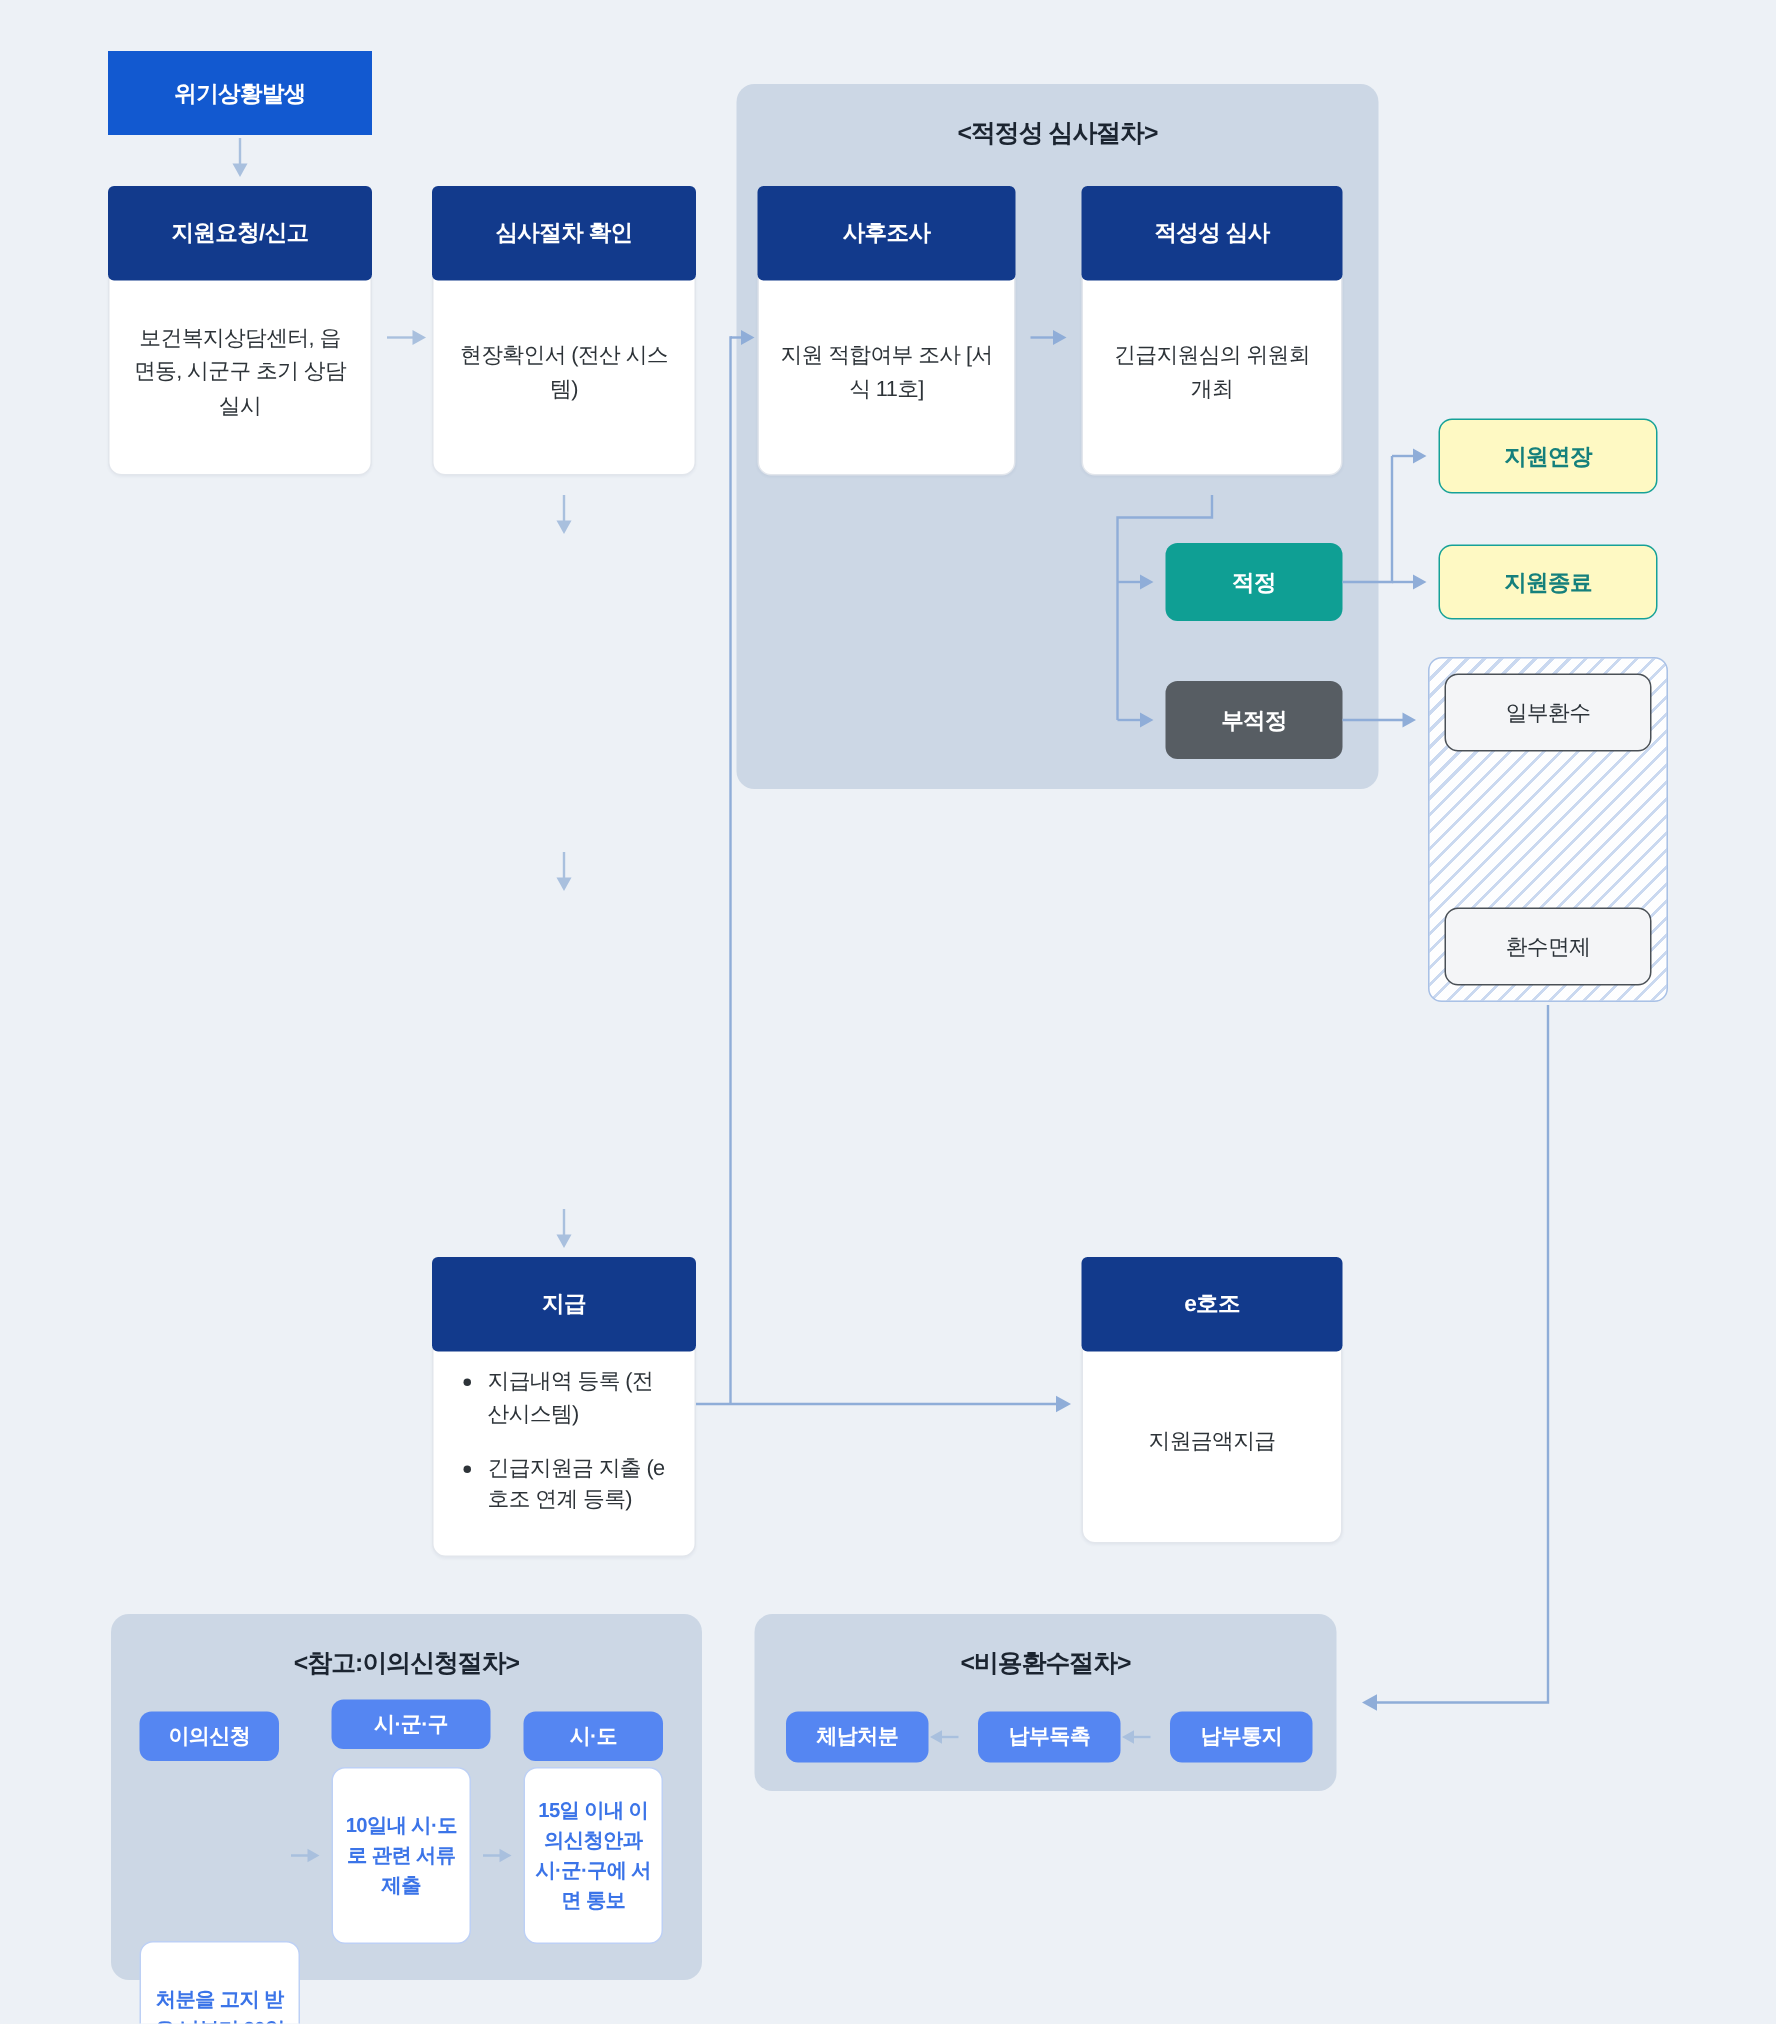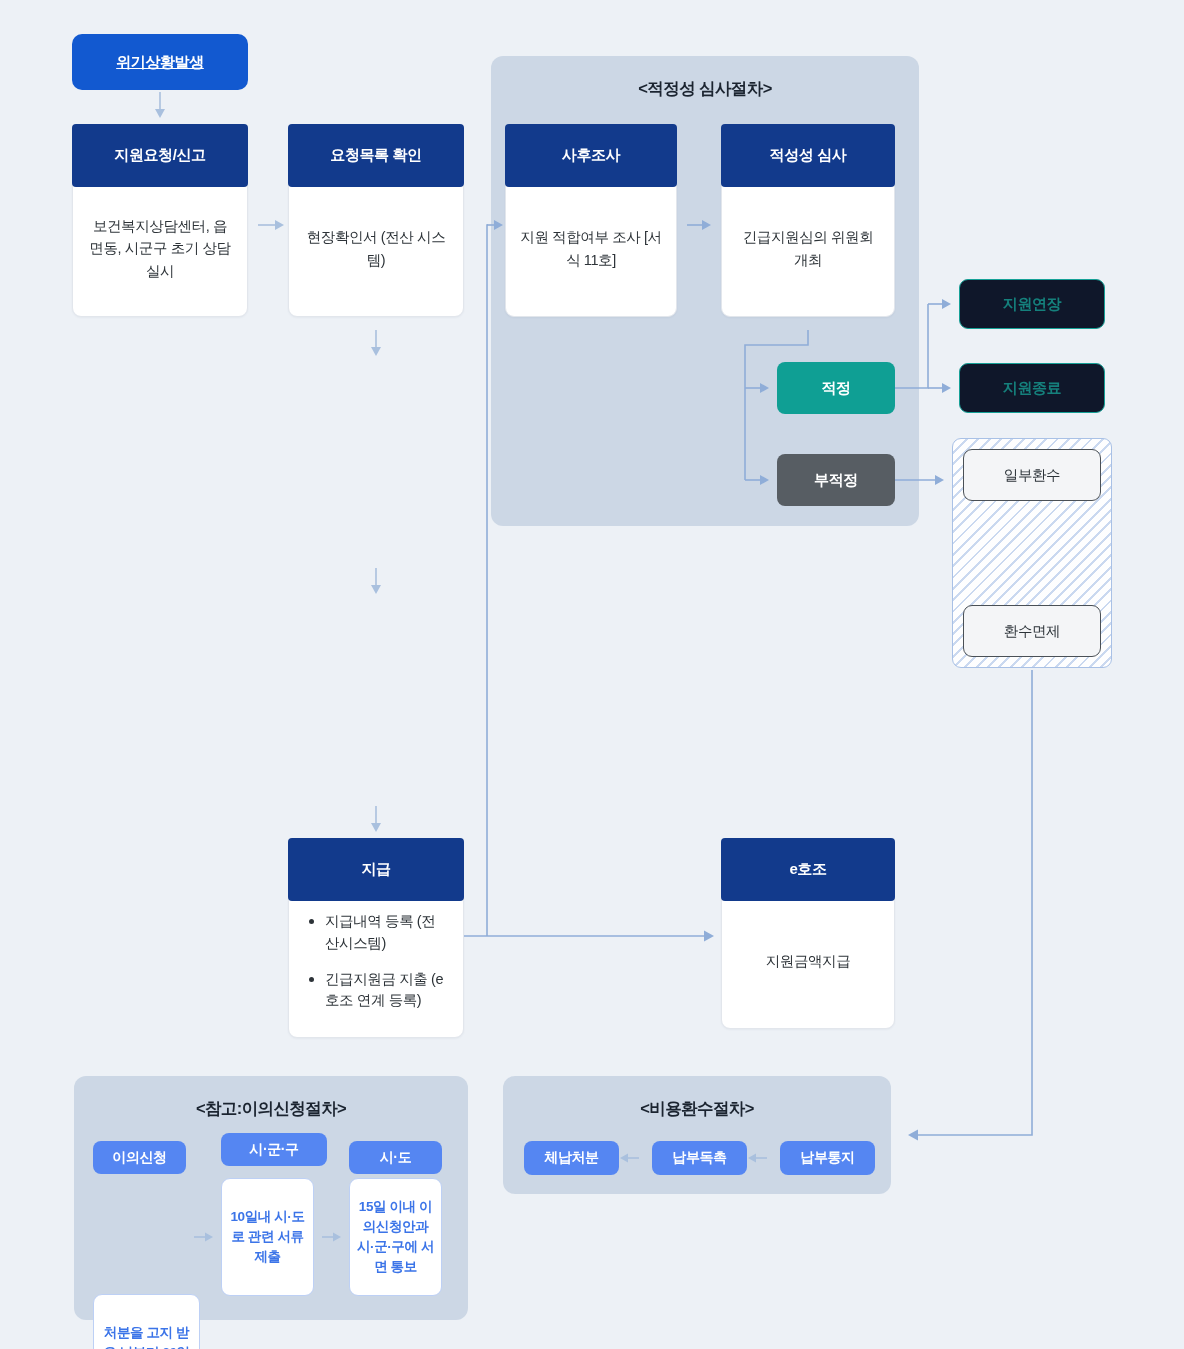--- a/index.html
+++ b/index.html
@@ -47,23 +47,23 @@
   .card-body.list li:last-child { margin-bottom: 0; }
   .card-body.list li::before {
     content: ""; position: absolute; left: 4px; top: 8px;
     width: 5px; height: 5px; border-radius: 50%; background: #2d3338;
   }
 
   
   .pill-start {
     position: absolute;
     background: #1259d0; color: #fff;
-    border-radius: 10px;
-    display: flex; align-items: center; justify-content: center;
-    font-size: 15px; font-weight: 700; letter-spacing: -0.4px; text-decoration: underline;
+    border-radius: 0;
+    display: flex; align-items: center; justify-content: center;
+    font-size: 15px; font-weight: 700; letter-spacing: -0.4px;
   }
 
   
   .panel {
     position: absolute;
     background: #ccd7e5;
     border-radius: 12px;
   }
   .panel-title {
     position: absolute; top: 22px; left: 0; width: 100%;
@@ -76,21 +76,21 @@
     position: absolute; border-radius: 8px;
     display: flex; align-items: center; justify-content: center;
     font-size: 15px; font-weight: 700; color: #fff; letter-spacing: -0.4px;
   }
   .chip.ok   { background: #0f9f94; }
   .chip.bad  { background: #575d63; }
 
   
   .outcome {
     position: absolute; border-radius: 9px;
-    background: #0f172a; border: 1.3px solid #16a197;
+    background: #fef9c3; border: 1.3px solid #16a197;
     display: flex; align-items: center; justify-content: center;
     font-size: 15px; font-weight: 700; color: #15807c; letter-spacing: -0.4px;
   }
 
   
   .hatch-group {
     position: absolute; border-radius: 9px;
     border: 1px solid #a9c1e6;
     background-color: #e6edf8;
     background-image: repeating-linear-gradient(
@@ -156,21 +156,21 @@
   <div class="pill-start" style="left:72px; top:34px; width:176px; height:56px;">
     <span>위기상황발생</span>
   </div>
 
   <div class="card" style="left:72px; top:124px; width:176px;">
     <div class="card-head">지원요청/신고</div>
     <div class="card-body" style="height:139px;">보건복지상담센터, 읍면동, 시군구 초기 상담 실시</div>
   </div>
 
   <div class="card" style="left:288px; top:124px; width:176px;">
-    <div class="card-head">요청목록 확인</div>
+    <div class="card-head">심사절차 확인</div>
     <div class="card-body" style="height:139px;">현장확인서 (전산 시스템)</div>
   </div>
 
 
 
   <div class="card" style="left:288px; top:838px; width:176px;">
     <div class="card-head">지급</div>
     <div class="card-body list" style="height:146px;">
       <ul>
         <li>지급내역 등록 (전산시스템)</li>

